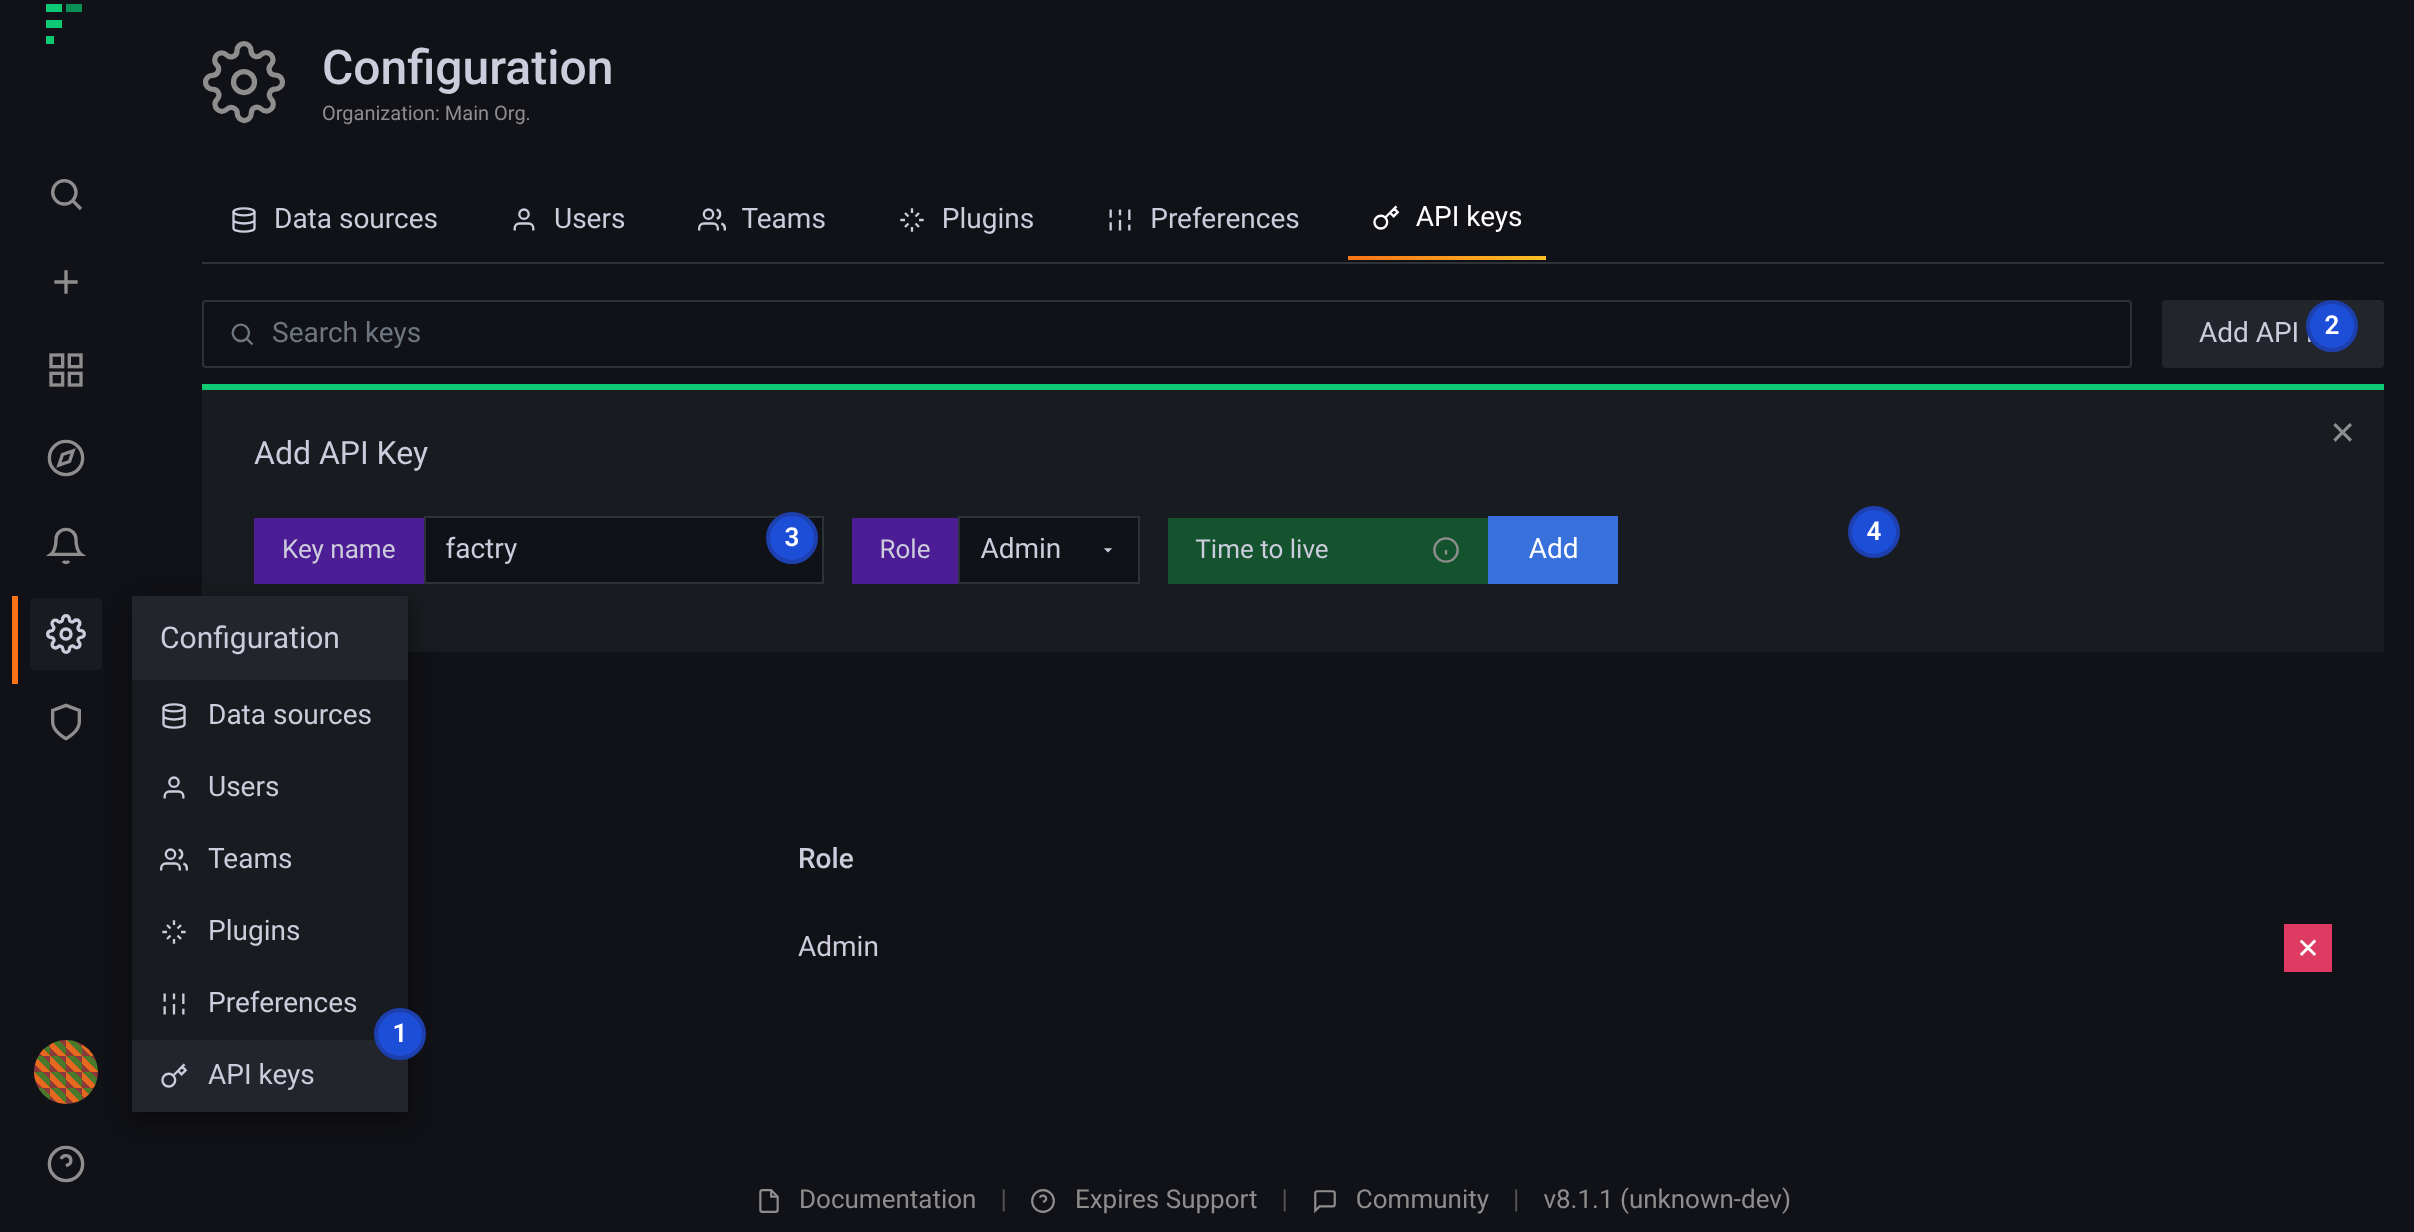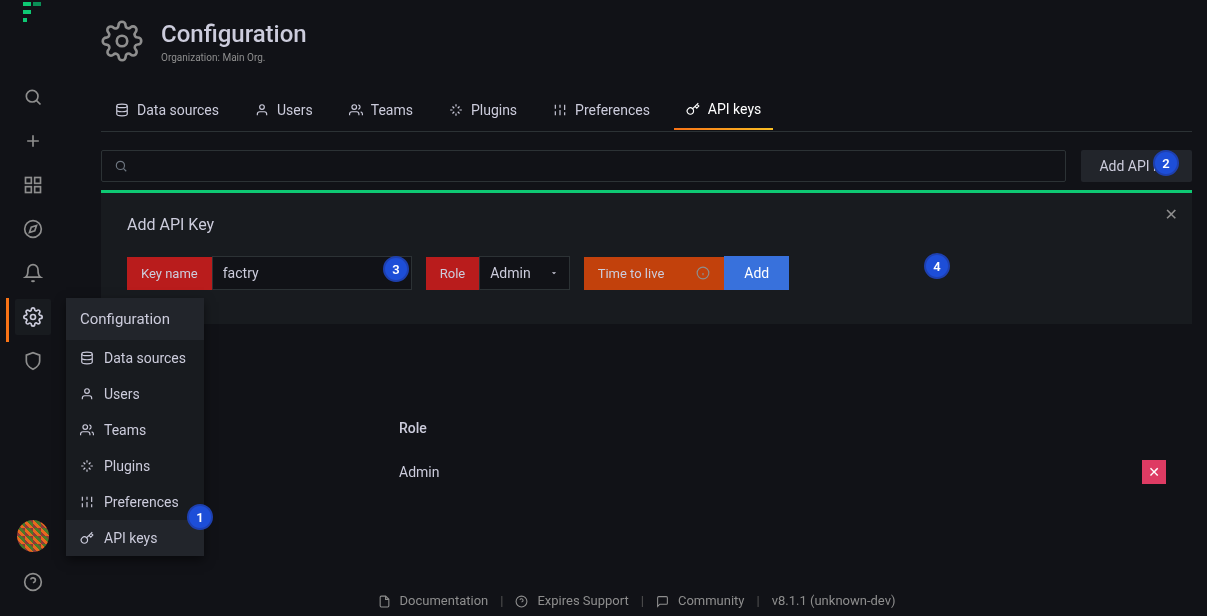--- a/index.html
+++ b/index.html
@@ -34,41 +34,41 @@
     .search-box{flex:1;background:#111217;border:1px solid #2c3235;border-radius:2px;padding:8px 12px;display:flex;align-items:center;gap:8px}
     .search-box input{flex:1;background:transparent;border:none;outline:none;color:#ccccdc;font-size:14px}
     .search-box input::placeholder{color:#6e7680}
     .search-box svg{width:14px;height:14px;color:#6e7680}
     .add-btn{background:#22252b;border:none;color:#ccccdc;padding:8px 18px;font-size:14px;cursor:pointer;border-radius:2px;position:relative}
     .green-line{height:3px;background:#0ec973;margin-right:15px}
     .panel{background:#181b1f;padding:22px 26px 34px;margin-right:15px;position:relative}
     .panel-close{position:absolute;top:12px;right:14px;color:#8e8e8e;cursor:pointer;font-size:16px}
     .panel-title{font-size:16px;color:#ccccdc;margin-bottom:22px}
     .form-row{display:flex;align-items:center;gap:0}
-    .form-label{background:#b91c1c;padding:9px 14px;font-size:13px;color:#ccccdc;display:flex;align-items:center;gap:8px}
+    .form-label{background:#4c1d95;padding:9px 14px;font-size:13px;color:#ccccdc;display:flex;align-items:center;gap:8px}
     .form-input{background:#111217;border:1px solid #2c3235;padding:8px 10px;color:#ccccdc;font-size:14px;outline:none;width:200px}
     .form-select{background:#111217;border:1px solid #2c3235;padding:8px 10px;color:#ccccdc;font-size:14px;display:flex;align-items:center;gap:18px;cursor:pointer}
     .form-select svg{width:10px;height:10px}
-    .ttl-label{background:#c2410c;padding:9px 14px;font-size:13px;color:#ccccdc;display:flex;align-items:center;gap:32px;margin-left:14px}
+    .ttl-label{background:#14532d;padding:9px 14px;font-size:13px;color:#ccccdc;display:flex;align-items:center;gap:52px;margin-left:14px}
     .ttl-label svg{width:14px;height:14px;color:#8e8e8e}
     .ttl-input{background:#111217;border:1px solid #2b7cd3;padding:8px 10px;color:#6e7680;font-size:14px;outline:none;width:170px}
     .add-submit{background:#3871dc;color:#fff;border:none;padding:9px 20px;font-size:14px;cursor:pointer;position:relative}
     .gap{margin-left:14px}
     .toggle-row{display:flex;align-items:center;gap:16px;margin:32px 0 30px 16px}
     .toggle{width:40px;height:22px;background:#22252b;border-radius:11px;position:relative;cursor:pointer;border:1px solid #3c3f44}
     .toggle::after{content:"";position:absolute;width:14px;height:14px;background:#8e8e8e;border-radius:50%;top:3px;left:4px}
     .table{margin:0 15px 0 0}
     .table-header{display:flex;padding:12px 18px;font-size:14px;color:#ccccdc;font-weight:500}
     .col-name{width:280px}
     .col-role{width:220px}
     .col-exp{flex:1}
     .table-row{display:flex;padding:12px 18px;font-size:14px;color:#ccccdc;align-items:center}
     .delete-btn{width:24px;height:24px;background:#de3b63;color:#fff;display:flex;align-items:center;justify-content:center;cursor:pointer;font-size:14px;margin-left:auto;margin-right:8px}
     .footer{position:absolute;bottom:0;left:66px;right:0;padding:8px 0;display:flex;justify-content:center;align-items:center;gap:12px;font-size:13px;color:#8e8e8e}
-    .footer-item{display:flex;align-items:flex-end;gap:9px}
+    .footer-item{display:flex;align-items:center;gap:9px}
     .footer-item svg{width:13px;height:13px}
     .footer-sep{color:#555}
     .callout{position:absolute;width:26px;height:26px;background:#1d4ed8;border-radius:50%;color:#fff;display:flex;align-items:center;justify-content:center;font-size:13px;font-weight:600;z-index:30;border:2px solid #1e40af}
     .c1{left:187px;top:504px}
     .c2{left:1153px;top:150px}
     .c3{left:383px;top:256px}
     .c4{left:924px;top:253px}
     .bar-left{position:absolute;left:6px;top:298px;width:3px;height:44px;background:#f97316}
   </style>
 </head>
@@ -246,20 +246,21 @@
           <div class="underline"></div>
         </div>
     </div>
 
     <div class="toolbar">
       <div class="search-box">
         <svg viewBox="0 0 24 24" fill="none" stroke="currentColor" stroke-width="2">
             <circle cx="11" cy="11" r="7"></circle>
             <path d="m21 21-5-5"></path>
           </svg>
+        <input placeholder="Search keys" style="">
       </div>
       <button class="add-btn">Add API key</button>
     </div>
 
     <div class="green-line"></div>
 
     <div class="panel">
       <div class="panel-close">✕</div>
       <div class="panel-title">Add API Key</div>
       <div class="form-row">

